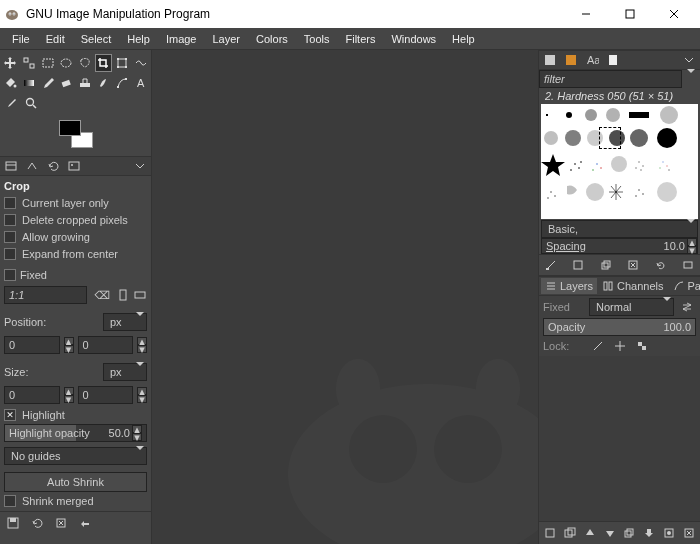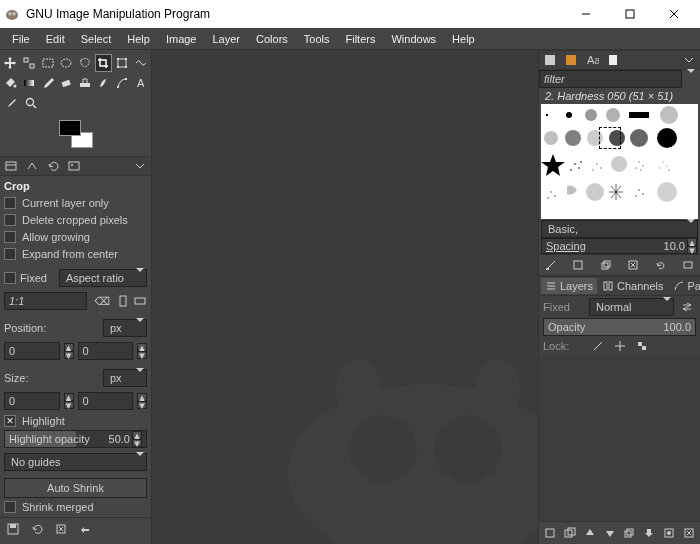--- a/index.html
+++ b/index.html
@@ -285,24 +285,20 @@
           <span>Allow growing</span>
         </div>
       <div class="checkrow">
           <div class="checkbox"></div>
           <span>Expand from center</span>
         </div>
 
       <div class="rowflex" style="margin-top:4px;">
         <div class="checkbox"></div>
         <span>Fixed</span>
-        <div class="dropdown" style="flex:1;margin-left:8px;">
-          <span>Aspect ratio</span>
-          <span class="chev"></span>
-        </div>
       </div>
       <div class="rowflex">
         <div class="field" style="flex:1;font-style:italic;">
             <span>1:1</span>
           </div>
         <span style="padding:0 3px;">⌫</span>
         <span>
             <svg width="12" height="14">
               <rect x="3" y="2" width="6" height="10" fill="none" stroke="#ccc"></rect>
             </svg>

